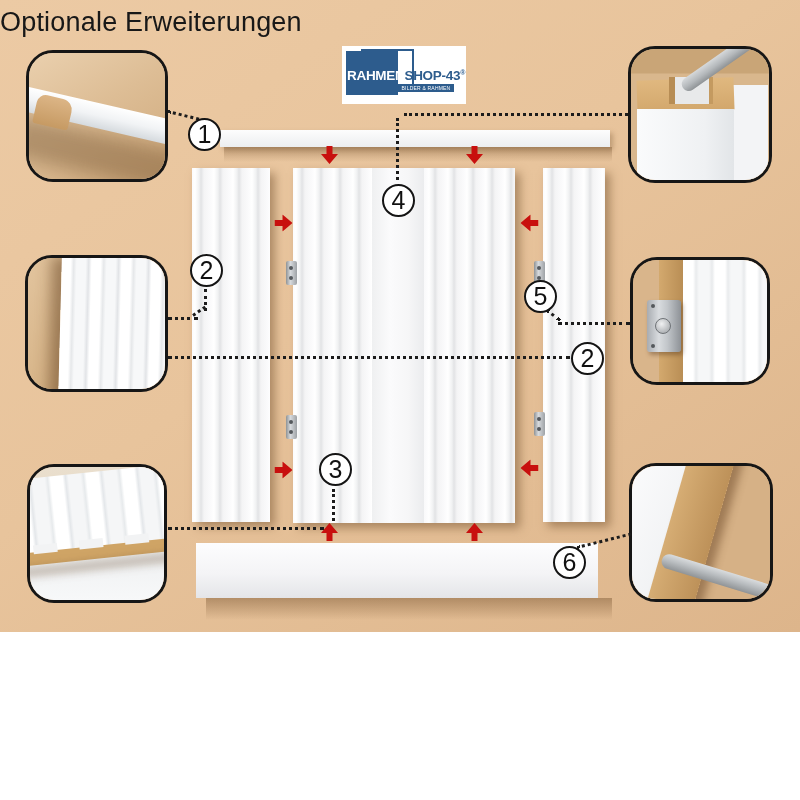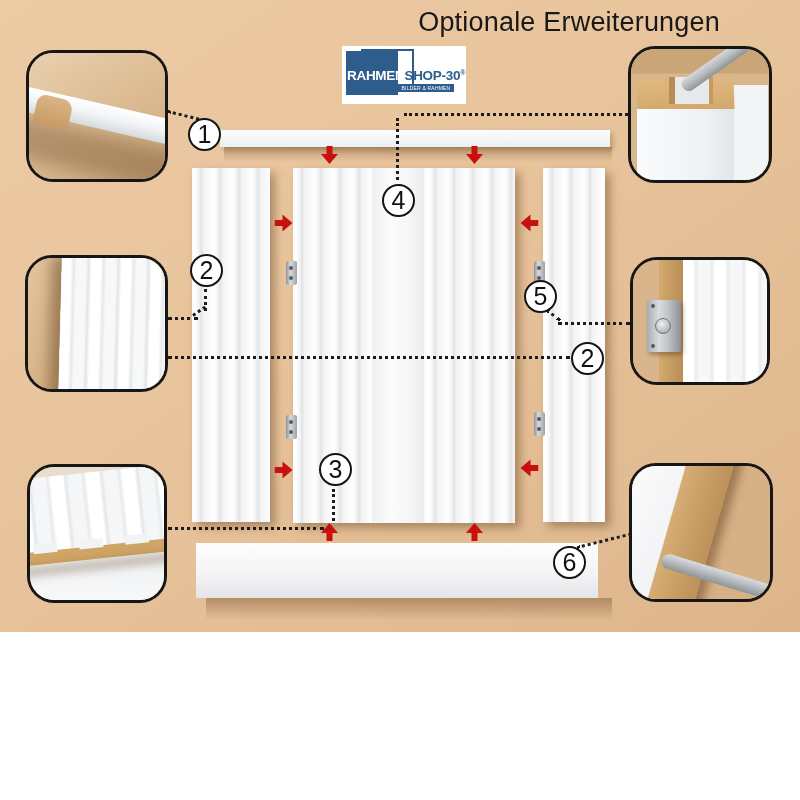--- a/index.html
+++ b/index.html
@@ -2,21 +2,21 @@
 <html><head>
 <meta charset="utf-8">
 <style>
   html,body{margin:0;padding:0;background:#fff;}
   .stage{position:relative;width:800px;height:800px;overflow:hidden;
          font-family:"Liberation Sans","DejaVu Sans",sans-serif;color:#161616;}
 
   
   .scene{position:absolute;left:0;top:0;width:800px;height:632px;
          background:linear-gradient(145deg,#eccaa4 0%,#e8c49c 45%,#ddb58b 100%);}
-  .title{position:absolute;left:0;top:7px;width:720px;text-align:right;
+  .title{position:absolute;left:0;top:7px;width:720px;text-align:left;
          font-size:27px;letter-spacing:.2px;color:#181818;}
 
   
   .logo{position:absolute;left:342px;top:46px;width:124px;height:58px;background:#fff;}
   .logo-sq-fill{position:absolute;left:4px;top:5px;width:52px;height:44px;background:#2d5c8d;}
   .logo-sq-outline{position:absolute;left:19px;top:3px;width:49px;height:39px;border:2px solid #2d5c8d;}
   .logo-text{position:absolute;left:5px;top:22px;font-weight:700;font-size:13.5px;
              letter-spacing:-.3px;white-space:nowrap;}
   .lt-white{color:#ffffff;}
   .lt-blue{color:#2d5c8d;}
@@ -138,21 +138,21 @@
 
 <div class="stage">
 
   <div class="scene">
 
     <div class="title">Optionale Erweiterungen</div>
 
     <div class="logo">
       <div class="logo-sq-fill"></div>
       <div class="logo-sq-outline"></div>
-      <div class="logo-text"><span class="lt-white">RAHMEN</span><span class="lt-blue">SHOP-30</span><span class="logo-reg">®</span></div>
+      <div class="logo-text"><span class="lt-white">RAHMEN</span><span class="lt-blue">SHOP-43</span><span class="logo-reg">®</span></div>
       <div class="logo-tagline">BILDER &amp; RAHMEN</div>
     </div>
 
     <div class="dbox dbox-tl">
       <div class="art tl-bg"></div>
       <div class="art tl-shadow"></div>
       <div class="art tl-bar"></div>
       <div class="art tl-cap"></div>
     </div>
 

